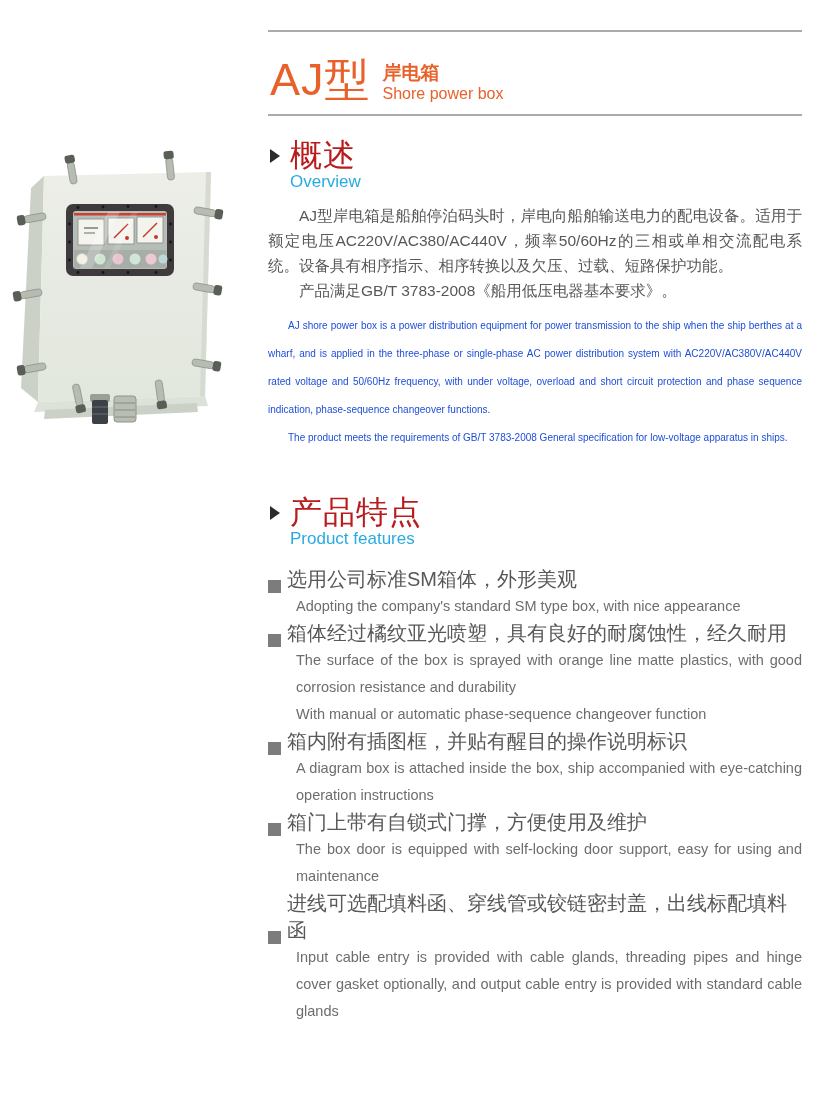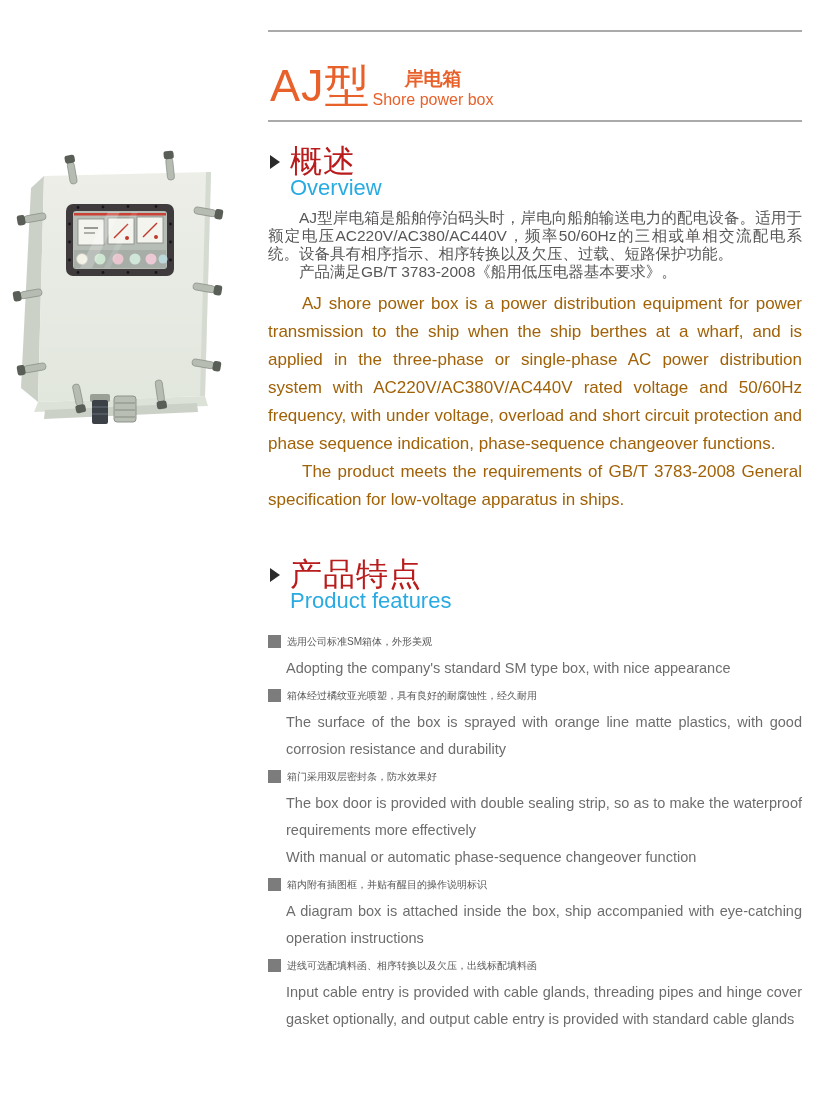--- a/index.html
+++ b/index.html
@@ -12,49 +12,49 @@
 
   
   .photo-wrap { position:absolute; left:8px; top:146px; width:258px; height:300px; }
 
   
   .col { position:absolute; left:268px; top:0; width:534px; }
 
   .rule { border-top:2px solid #aaaaaa; height:0; }
   .rule-top { margin-top:30px; }
 
-  .title-row { display:flex; align-items:center; gap:2px; padding:29px 0 9px 2px;text-align:center; }
+  .title-row { display:flex; align-items:center; gap:12px; padding:23px 0 9px 2px; }
   .model { font-size:45px; line-height:50px; color:#e8612b; font-weight:400; letter-spacing:1px; }
   .subnames { display:flex; flex-direction:column; padding-top:4px; }
   .sub-zh { font-size:19px; line-height:22px; color:#e8612b; font-weight:700;font-family:Liberation Serif, serif; }
   .sub-en { font-size:16px; line-height:19px; color:#e8612b; font-weight:400; }
 
   .section-h { position:relative; padding-left:22px; }
   .section-h .tri {
     position:absolute; left:2px; top:9px; width:0; height:0;
     border-left:10px solid #2b2b2b; border-top:7px solid transparent; border-bottom:7px solid transparent;
   }
   .h-zh { font-size:32px; line-height:31px; color:#b91c1c; font-weight:400; letter-spacing:1px; }
-  .h-en { font-size:22px; line-height:20px; color:#29abe2; font-weight:400; margin-top:1px; }
+  .h-en { font-size:17px; line-height:20px; color:#29abe2; font-weight:400; margin-top:1px; }
 
   .overview-h { margin-top:24px; }
 
   .zh-text { margin-top:11px; }
-  .zh-text p { font-size:15.5px; line-height:18px; color:#595757; text-align:justify; text-indent:2em; }
+  .zh-text p { font-size:15.5px; line-height:25px; color:#595757; text-align:justify; text-indent:2em; }
 
   .en-text { margin-top:9px; }
-  .en-text p { font-size:17px; line-height:28px; color:#a16207; text-align:justify; text-indent:2em; }
+  .en-text p { font-size:10px; line-height:28px; color:#1d4ed8; text-align:justify; text-indent:2em; }
 
   .features-h { margin-top:45px; }
 
   ul.features { list-style:none; margin-top:17px; }
   ul.features li { margin:0; }
-  .f-zh { font-size:10px; line-height:27px; color:#595757; display:flex; align-items:center; }
+  .f-zh { font-size:20px; line-height:27px; color:#595757; display:flex; align-items:flex-end; }
   .bullet { display:inline-block; width:13px; height:13px; background:#7c7c7c; margin-right:6px; flex:0 0 auto; }
-  .f-en { font-size:14.5px; line-height:27px; color:#6e6d6d; margin-left:18px; text-align:justify; }
+  .f-en { font-size:14.5px; line-height:27px; color:#6e6d6d; margin-left:28px; text-align:justify; }
 </style>
 </head>
 <body>
 
 <div class="page">
 
   <div class="photo-wrap">
     <svg viewBox="0 0 258 300" width="258" height="300">
       <defs>
         <linearGradient id="face" x1="0" y1="0" x2="0" y2="1">
@@ -228,39 +228,39 @@
         <p class="f-en">Adopting the company's standard SM type box, with nice appearance</p>
       </li>
       <li>
         <div class="f-zh">
             <span class="bullet"></span>
             <span>箱体经过橘纹亚光喷塑，具有良好的耐腐蚀性，经久耐用</span>
           </div>
         <p class="f-en">The surface of the box is sprayed with orange line matte plastics, with good corrosion resistance and durability</p>
       </li>
       <li>
-        <div class="f-zh">
-            <span class="bullet"></span>
-            <span>箱门采用双层密封条，防水效果好</span>
-          </div>
-        <p class="f-en">The box door is provided with double sealing strip, so as to make the waterproof requirements more effectively</p>
-      </li>
-      <li>
         <p class="f-en">With manual or automatic phase-sequence changeover function</p>
       </li>
       <li>
         <div class="f-zh">
             <span class="bullet"></span>
             <span>箱内附有插图框，并贴有醒目的操作说明标识</span>
           </div>
         <p class="f-en">A diagram box is attached inside the box, ship accompanied with eye-catching operation instructions</p>
       </li>
       <li>
         <div class="f-zh">
             <span class="bullet"></span>
-            <span>进线可选配填料函、相序转换以及欠压，出线标配填料函</span>
+            <span>箱门上带有自锁式门撑，方便使用及维护</span>
+          </div>
+        <p class="f-en">The box door is equipped with self-locking door support, easy for using and maintenance</p>
+      </li>
+      <li>
+        <div class="f-zh">
+            <span class="bullet"></span>
+            <span>进线可选配填料函、穿线管或铰链密封盖，出线标配填料函</span>
           </div>
         <p class="f-en">Input cable entry is provided with cable glands, threading pipes and hinge cover gasket optionally, and output cable entry is provided with standard cable glands</p>
       </li>
     </ul>
 
   </div>
 </div>
 
 </body></html>

